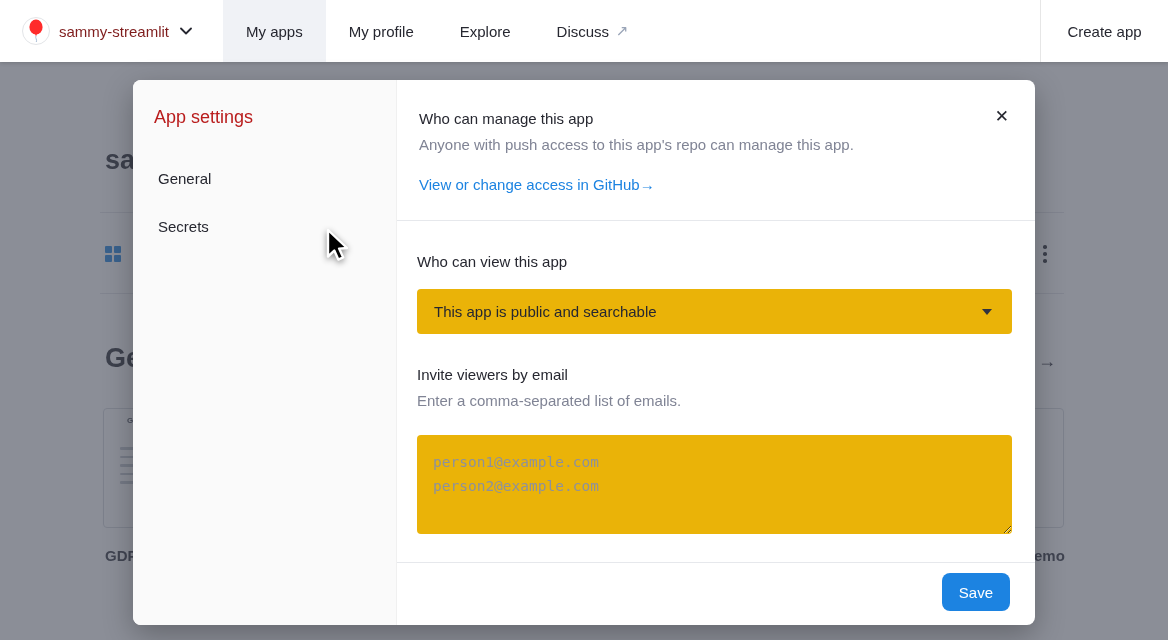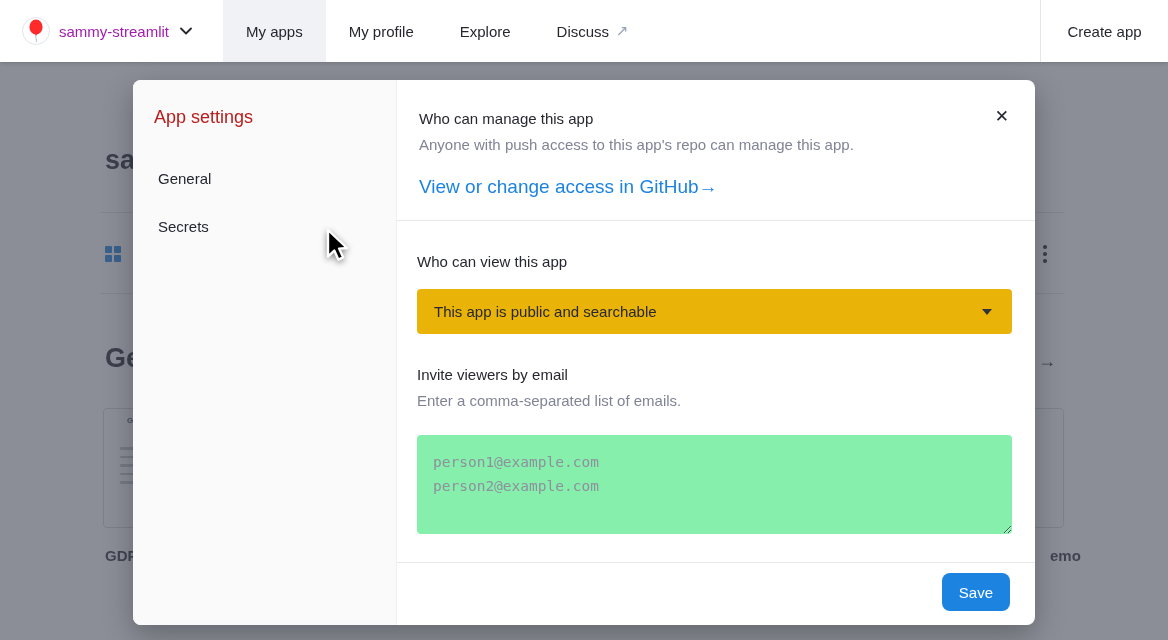--- a/index.html
+++ b/index.html
@@ -27,33 +27,33 @@
   .section-arrow { position: absolute; left: 1038px; top: 351px; font-size: 18px; color: #262730; }
   .app-card { position: absolute; top: 408px; height: 120px; background: #fff; border: 1px solid #d5d8de; border-radius: 4px; }
   .app-card.left { left: 103px; width: 600px; }
   .app-card.right { left: 860px; width: 204px; }
   .thumb-title { position: absolute; left: 23px; top: 7px; font-size: 8px; font-weight: 700; color: #4a4f5a; letter-spacing: 0.2px; }
   .thumb-lines { position: absolute; left: 16px; top: 38px; }
   .thumb-lines i { display: block; width: 58px; height: 2.5px; background: #c3c7cf; margin-bottom: 6px; border-radius: 1px; }
   .thumb-lines i:before { content: ""; }
   .card-label { position: absolute; top: 547px; font-size: 15px; font-weight: 700; color: #31333f; }
   .card-label.left { left: 105px; }
-  .card-label.right { left: 1034px; margin-left: 16px; }
+  .card-label.right { left: 1034px; }
 
   
   .overlay { position: absolute; left: 0; top: 62px; width: 1168px; height: 578px;
     background: rgba(73,78,93,0.64); z-index: 2; }
 
   
   .topbar { position: absolute; left: 0; top: 0; width: 1168px; height: 62px; background: #fff;
     z-index: 3; box-shadow: 0 1px 4px rgba(0,0,0,0.18); }
   .workspace { position: absolute; left: 22px; top: 0; height: 62px; display: flex; align-items: center; gap: 9px; cursor: pointer; }
   .avatar { width: 28px; height: 28px; border-radius: 50%; background: #fff; border: 1px solid #e3e5e8;
     display: flex; align-items: center; justify-content: center; overflow: hidden; }
-  .workspace-name { font-size: 15px; color: #a21caf; }
+  .workspace-name { font-size: 15px; color: #7f1d1d; }
   .chev { width: 12px; height: 8px; margin-left: 2px; }
   .top-nav { position: absolute; left: 223px; top: 0; height: 62px; display: flex; }
   .top-nav-item { height: 62px; display: flex; align-items: center; padding: 8px 23px; font-size: 15px;
     color: #262730; cursor: pointer; gap: 7px; }
   .top-nav-item.active { background: #f0f2f6; }
   .ext-arrow { color: #9aa5b8; font-size: 15px; }
   .create-app { position: absolute; right: 0; top: 0; height: 62px; width: 128px; border-left: 1px solid #e6e6e6;
     display: flex; align-items: center; justify-content: center; font-size: 15px; color: #262730; cursor: pointer; }
 
   
@@ -65,29 +65,29 @@
     color: #262730; cursor: pointer; }
   .modal-nav-item.active { background: #f0f1f4; border-left: 5px solid #1c83e1; padding-left: 20px; }
 
   .modal-content { position: relative; width: 638px; }
   .close-btn { position: absolute; right: 26px; top: 28px; font-size: 17px; font-weight: 700; color: #262730;
     cursor: pointer; line-height: 17px; }
   .sec-manage { position: absolute; left: 0; top: 0; width: 100%; height: 141px; border-bottom: 1px solid #e6e8ec;
     padding: 30px 60px 0 22px; }
   .sec-heading { font-size: 15px; font-weight: 400; color: #262730; }
   .sec-desc { font-size: 15px; color: #808495; margin-top: 9px; }
-  .gh-link { display: inline-flex; margin-top: 23px; font-size: 19px; color: #1c83e1; cursor: pointer; }
+  .gh-link { display: inline-flex; margin-top: 23px; font-size: 15px; color: #1c83e1; cursor: pointer; }
   .sec-body { position: absolute; left: 0; top: 141px; width: 100%; padding: 32px 23px 0 20px; }
   .dropdown { margin-top: 19px; height: 45px; background: #eab308; border-radius: 4px; display: flex;
     align-items: center; padding: 0 20px 0 17px; cursor: pointer; justify-content: space-between; }
   .dropdown-value { font-size: 15px; color: #262730; }
   .caret-down { width: 0; height: 0; border-left: 5px solid transparent; border-right: 5px solid transparent;
     border-top: 6px solid #31333f; }
   .invite-heading { margin-top: 32px; }
-  .email-area { margin-top: 26px; width: 100%; height: 99px; background: #86efac; border: none; border-radius: 4px;
+  .email-area { margin-top: 26px; width: 100%; height: 99px; background: #eab308; border: none; border-radius: 4px;
     font-family: "DejaVu Sans Mono", "Liberation Mono", monospace; font-size: 14.5px; line-height: 24px;
     color: #31333f; padding: 15px 16px; resize: vertical; outline: none; display: block; }
   .email-area::placeholder { color: #8d919d; }
   .modal-footer { position: absolute; left: 0; top: 482px; width: 100%; height: 63px; border-top: 1px solid #e6e8ec;
     display: flex; justify-content: flex-end; padding: 10px 25px 0 0; }
   .save-btn { height: 38px; padding: 0 17px; background: #1c83e1; color: #fff; font-size: 15px;
     font-family: inherit; border: none; border-radius: 8px; cursor: pointer; }
 
   
   .cursor { position: absolute; left: 316px; top: 223px; z-index: 6; pointer-events: none; }

